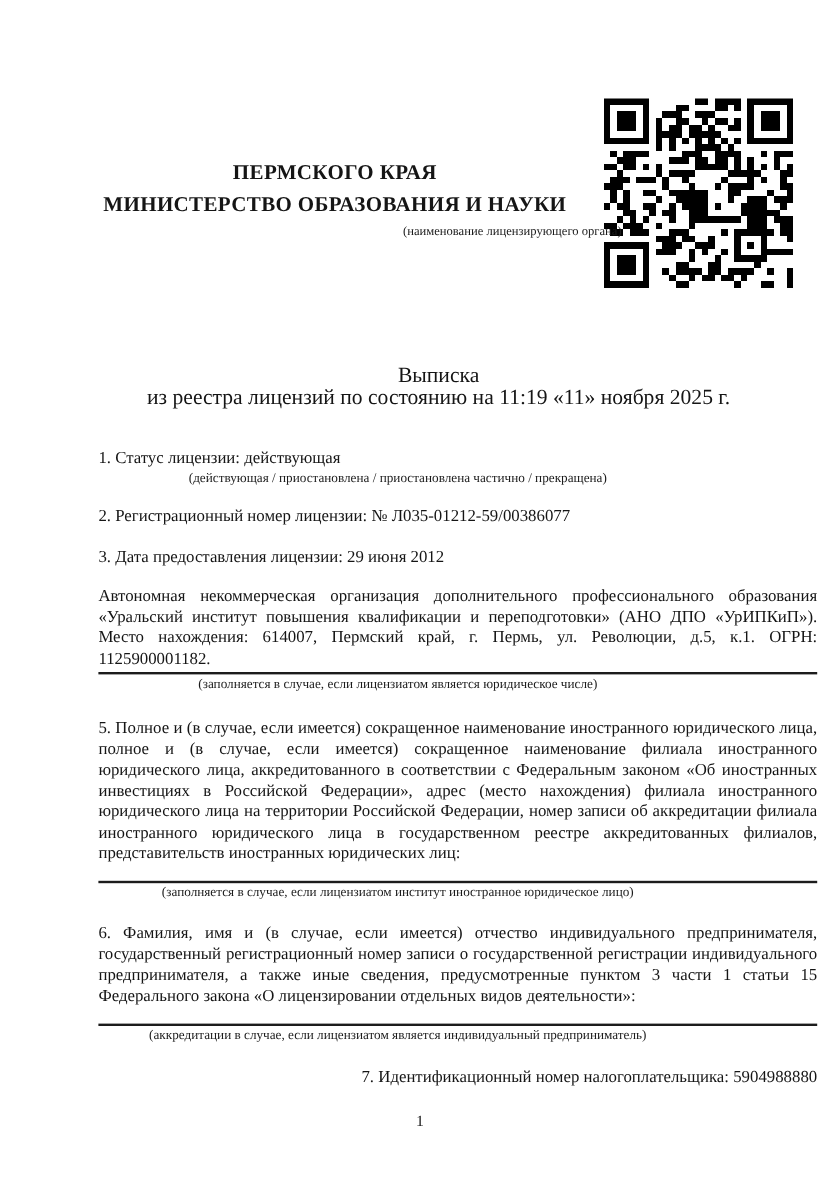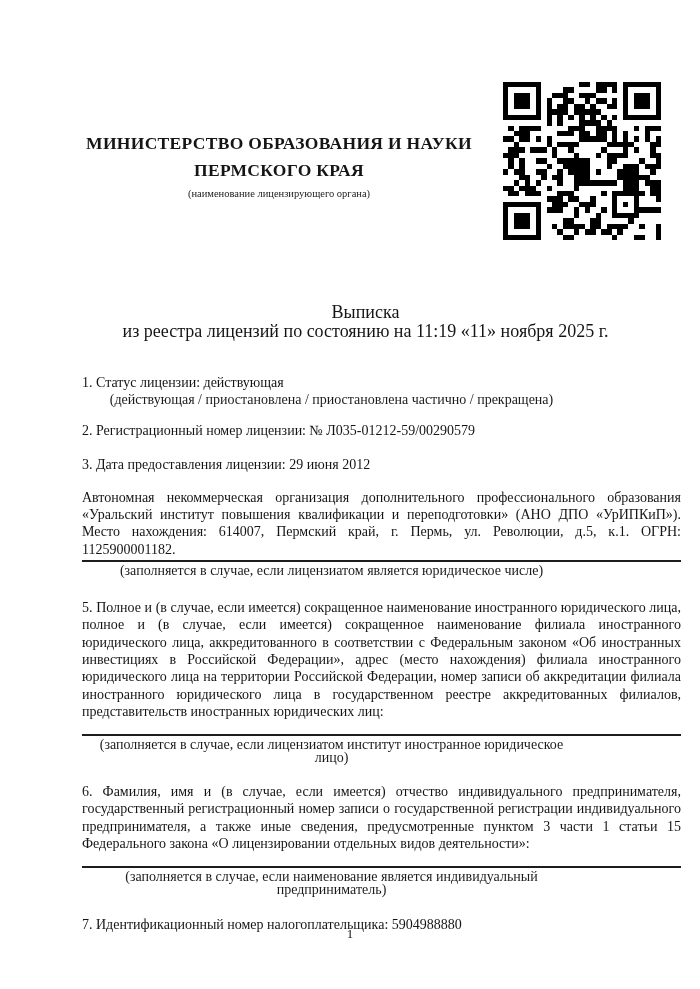--- a/index.html
+++ b/index.html
@@ -19,47 +19,47 @@
   
   .header-block{
     position:absolute;left:40px;top:130px;width:478px;
     text-align:center;
   }
   .org-name{
     font-weight:bold;font-size:17.5px;line-height:27px;
     letter-spacing:0.3px;
   }
   .org-caption{
-    font-size:10.5px;line-height:13px;margin-top:3px;color:#1b1b1b;
+    font-size:10.5px;line-height:13px;margin-top:3px;color:#1b1b1b;text-align:right;
   }
   
   .title-block{
     position:absolute;left:66px;top:303px;width:599px;
     text-align:center;font-size:18px;line-height:18.5px;
   }
   
   .content{
     position:absolute;left:82px;top:369px;width:599px;
     font-size:14px;line-height:17.3px;
   }
   .item{margin-top:16px;}
   .item:first-child{margin-top:5px;}
   .item p{margin:0;}
   .jt{text-align:justify;}
   .caption-line{
-    font-size:14px;line-height:13px;text-align:center;
+    font-size:11px;line-height:13px;text-align:center;
     margin-top:2px;margin-right:100px;color:#1b1b1b;
   }
   .rule{
     border:none;border-top:2px solid #1c1c1c;margin:2px 0 0 0;height:0;
   }
   .gap{height:12px;}
   .item-5{margin-top:22px;}
   .item-6{margin-top:19px;}
-  .item-7{margin-top:20px;}
+  .item-7{margin-top:20px;text-align:right;}
   
   .page-number{
     position:absolute;left:0;top:926px;width:700px;
     text-align:center;font-size:13px;
   }
 </style>
 </head>
 <body>
 
 <div class="page">
@@ -475,40 +475,40 @@
         <rect x="12" y="28" width="1" height="1"></rect>
         <rect x="20" y="28" width="1" height="1"></rect>
         <rect x="24" y="28" width="1" height="1"></rect>
         <rect x="25" y="28" width="1" height="1"></rect>
         <rect x="28" y="28" width="1" height="1"></rect>
       </svg>
   </div>
 
   <div class="header-block">
     <div class="org-name">
+      <div>ПЕРМСКОГО КРАЯ</div>
       <div>МИНИСТЕРСТВО ОБРАЗОВАНИЯ И НАУКИ</div>
-      <div>ПЕРМСКОГО КРАЯ</div>
     </div>
     <div class="org-caption">(наименование лицензирующего органа)</div>
   </div>
 
   <div class="title-block">
     <div>Выписка</div>
     <div>из реестра лицензий по состоянию на 11:19 «11» ноября 2025 г.</div>
   </div>
 
   <div class="content">
 
     <div class="item item-1">
       <p>1. Статус лицензии: действующая</p>
       <div class="caption-line">(действующая / приостановлена / приостановлена частично / прекращена)</div>
     </div>
 
     <div class="item item-2">
-      <p>2. Регистрационный номер лицензии: № Л035-01212-59/00290579</p>
+      <p>2. Регистрационный номер лицензии: № Л035-01212-59/00386077</p>
     </div>
 
     <div class="item item-3">
       <p>3. Дата предоставления лицензии: 29 июня 2012</p>
     </div>
 
     <div class="item item-4">
       <p class="jt">Автономная некоммерческая организация дополнительного профессионального образования «Уральский институт повышения квалификации и переподготовки» (АНО ДПО «УрИПКиП»). Место нахождения: 614007, Пермский край, г. Пермь, ул. Революции, д.5, к.1. ОГРН: 1125900001182.</p>
       <hr class="rule">
       <div class="caption-line">(заполняется в случае, если лицензиатом является юридическое числе)</div>
@@ -518,21 +518,21 @@
       <p class="jt">5. Полное и (в случае, если имеется) сокращенное наименование иностранного юридического лица, полное и (в случае, если имеется) сокращенное наименование филиала иностранного юридического лица, аккредитованного в соответствии с Федеральным законом «Об иностранных инвестициях в Российской Федерации», адрес (место нахождения) филиала иностранного юридического лица на территории Российской Федерации, номер записи об аккредитации филиала иностранного юридического лица в государственном реестре аккредитованных филиалов, представительств иностранных юридических лиц:</p>
       <div class="gap"></div>
       <hr class="rule">
       <div class="caption-line">(заполняется в случае, если лицензиатом институт иностранное юридическое лицо)</div>
     </div>
 
     <div class="item item-6">
       <p class="jt">6. Фамилия, имя и (в случае, если имеется) отчество индивидуального предпринимателя, государственный регистрационный номер записи о государственной регистрации индивидуального предпринимателя, а также иные сведения, предусмотренные пунктом 3 части 1 статьи 15 Федерального закона «О лицензировании отдельных видов деятельности»:</p>
       <div class="gap"></div>
       <hr class="rule">
-      <div class="caption-line">(заполняется в случае, если наименование является индивидуальный предприниматель)</div>
+      <div class="caption-line">(аккредитации в случае, если лицензиатом является индивидуальный предприниматель)</div>
     </div>
 
     <div class="item item-7">
       <p>7. Идентификационный номер налогоплательщика: 5904988880</p>
     </div>
 
   </div>
 
   <div class="page-number">1</div>
 

